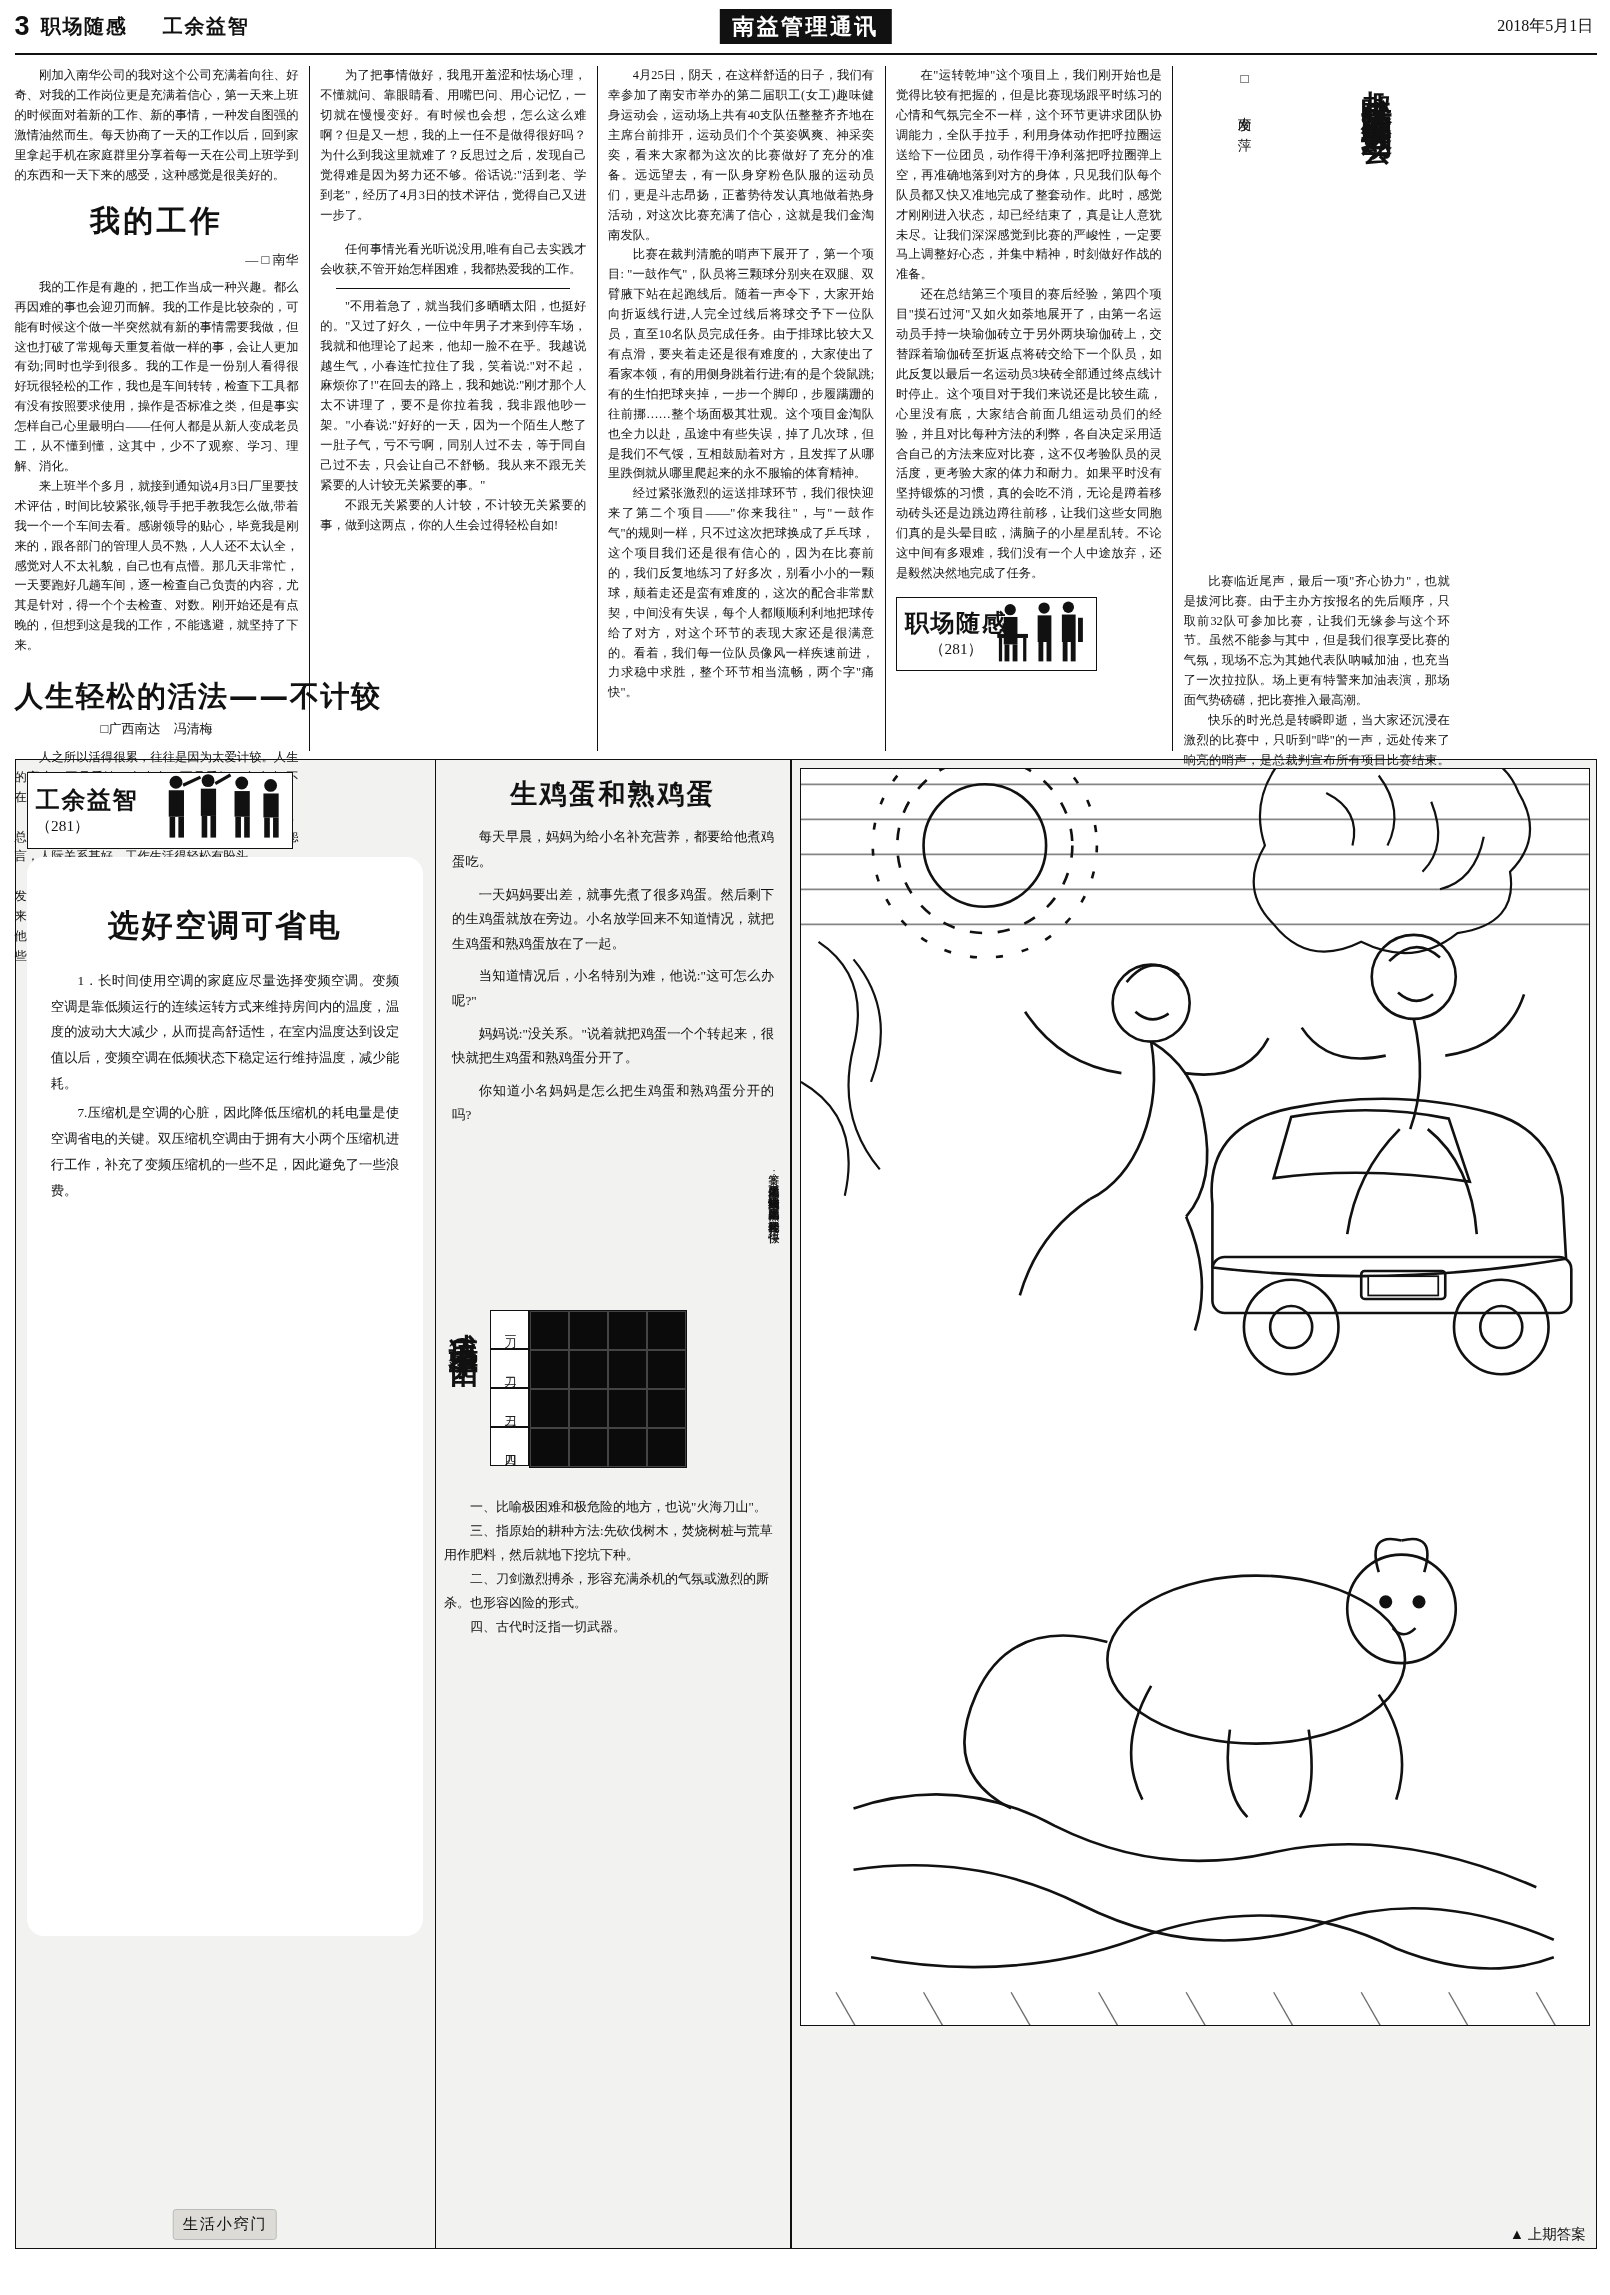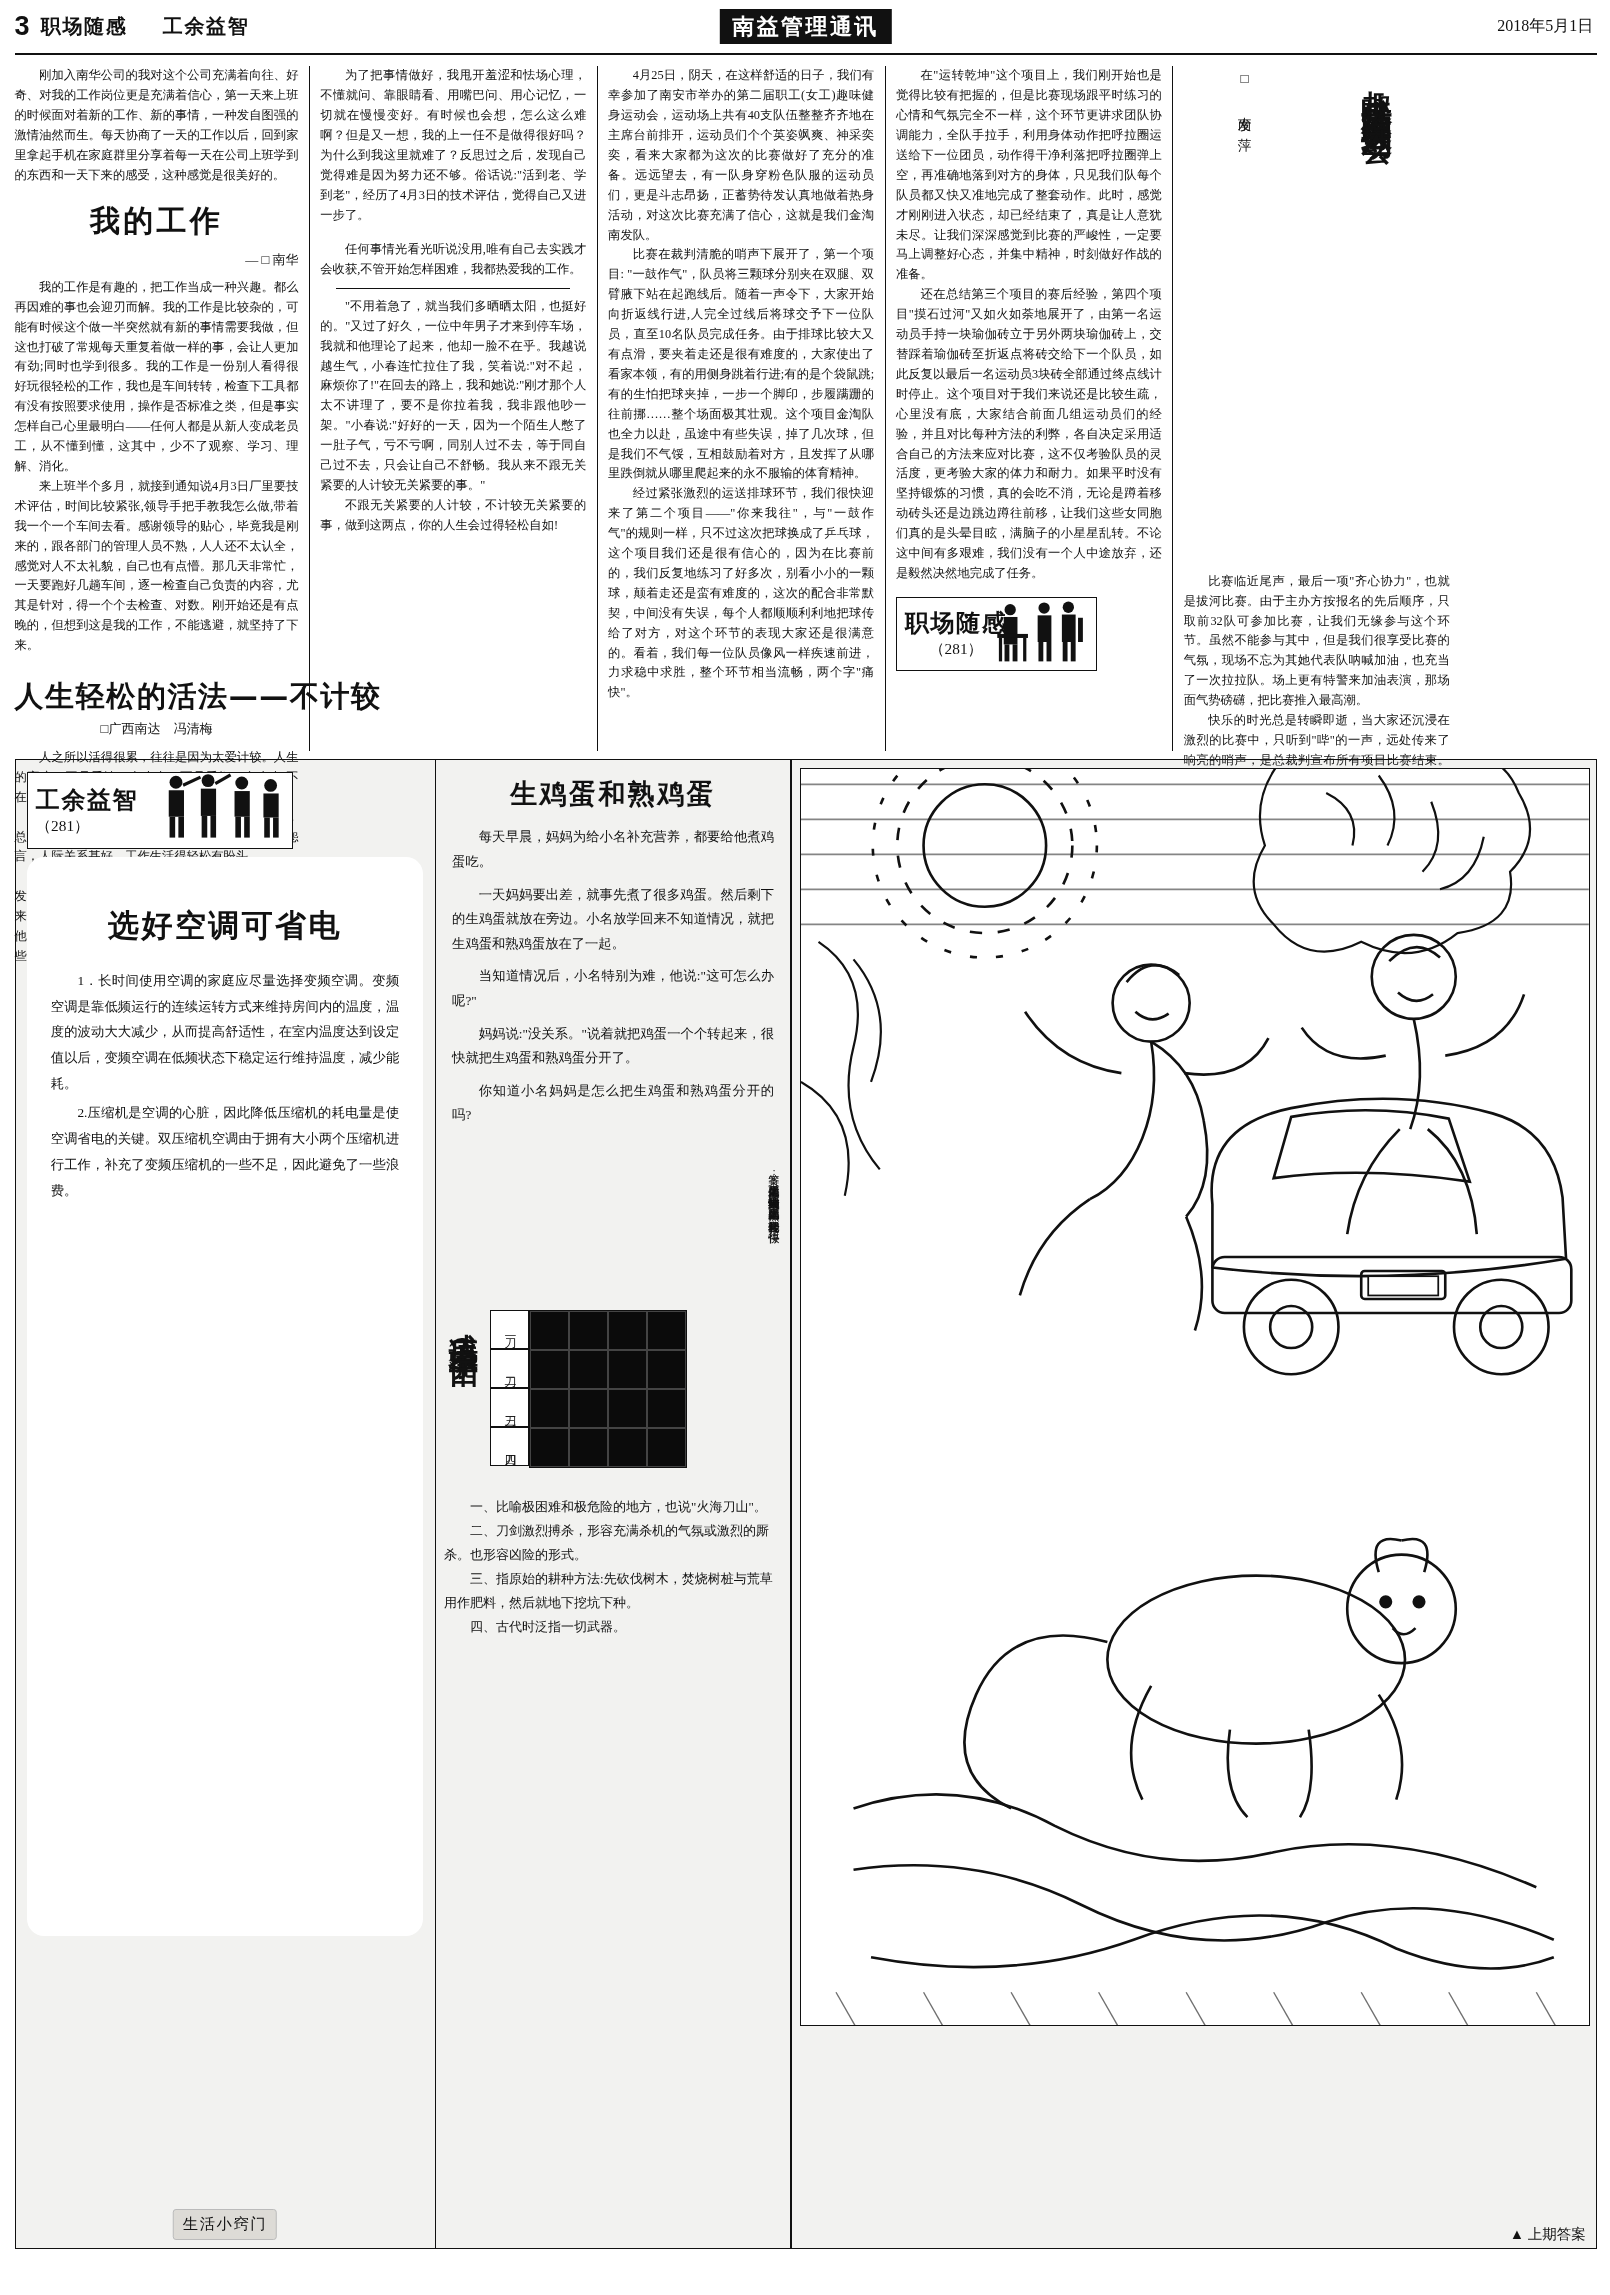--- a/index.html
+++ b/index.html
@@ -288,21 +288,21 @@
                 <rect x="143" y="58" width="7" height="25"></rect>
             </g>
           </svg>
         </span>
       </div>
 
       <div class="white-card">
         <div class="card-title">选好空调可省电</div>
         <div class="card-body">
           <p>1．长时间使用空调的家庭应尽量选择变频空调。变频空调是靠低频运行的连续运转方式来维持房间内的温度，温度的波动大大减少，从而提高舒适性，在室内温度达到设定值以后，变频空调在低频状态下稳定运行维持温度，减少能耗。</p>
-          <p>2.压缩机是空调的心脏，因此降低压缩机的耗电量是使空调省电的关键。双压缩机空调由于拥有大小两个压缩机进行工作，补充了变频压缩机的一些不足，因此避免了一些浪费。</p>
+          <p>7.压缩机是空调的心脏，因此降低压缩机的耗电量是使空调省电的关键。双压缩机空调由于拥有大小两个压缩机进行工作，补充了变频压缩机的一些不足，因此避免了一些浪费。</p>
         </div>
       </div>
 
       <div class="tip-pill">生活小窍门</div>
     </div>
 
     <div class="sep-v"></div>
 
     <div class="bm">
       <div class="mid-title">生鸡蛋和熟鸡蛋</div>
@@ -345,22 +345,22 @@
             <div class="gcell"></div>
             <div class="gcell"></div>
             <div class="gcell"></div>
             <div class="gcell"></div>
           </div>
         </div>
       </div>
 
       <div class="clues">
         <p>一、比喻极困难和极危险的地方，也说"火海刀山"。</p>
+        <p>三、指原始的耕种方法:先砍伐树木，焚烧树桩与荒草用作肥料，然后就地下挖坑下种。</p>
         <p>二、刀剑激烈搏杀，形容充满杀机的气氛或激烈的厮杀。也形容凶险的形式。</p>
-        <p>三、指原始的耕种方法:先砍伐树木，焚烧树桩与荒草用作肥料，然后就地下挖坑下种。</p>
         <p>四、古代时泛指一切武器。</p>
       </div>
     </div>
 
     <div class="sep-v"></div>
 
     <div class="br">
       <div class="illus">
         <svg width="100%" height="100%" viewBox="0 0 900 1560" preserveAspectRatio="xMidYMid slice">
           <rect x="0" y="0" width="900" height="1560" fill="#ffffff"></rect>

